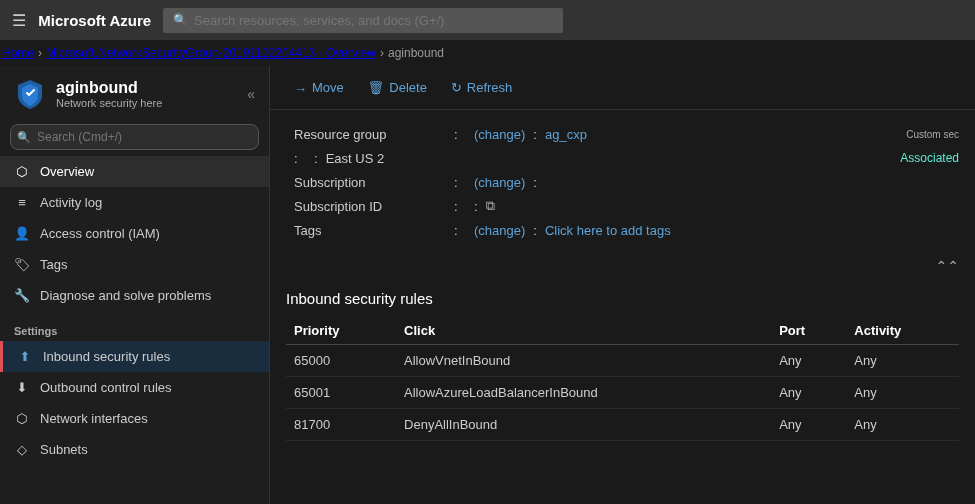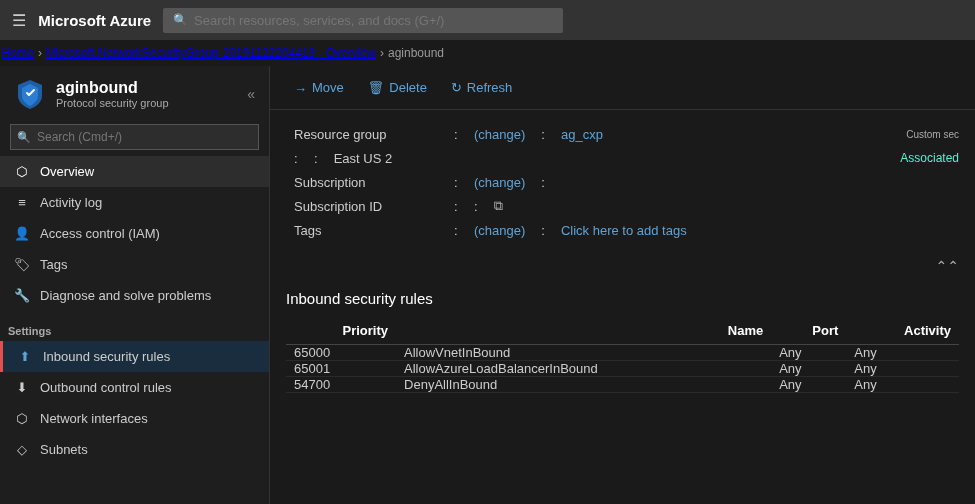--- a/index.html
+++ b/index.html
@@ -20,53 +20,53 @@
     
     .main { display: flex; flex: 1; overflow: hidden; }
 
     
     .sidebar { width: 270px; background: #1e1e1e; display: flex; flex-direction: column; flex-shrink: 0; overflow-y: auto; border-right: 1px solid #333; }
     .sidebar-header { display: flex; align-items: center; padding: 12px 14px 8px; gap: 10px; }
     .sidebar-title-group { display: flex; flex-direction: column; }
     .sidebar-title { color: #fff; font-size: 16px; font-weight: 600; }
     .sidebar-subtitle { color: #aaa; font-size: 11px; }
     .sidebar-search { margin: 6px 10px; position: relative; }
-    .sidebar-search input { width: 100%; background: #2d2d2d; border: 1px solid #555; border-radius: 0; color: #ccc; padding: 5px 8px 5px 26px; font-size: 12px; outline: none; }
+    .sidebar-search input { width: 100%; background: #2d2d2d; border: 1px solid #555; border-radius: 8px; color: #ccc; padding: 5px 8px 5px 26px; font-size: 12px; outline: none; }
     .sidebar-search .s-icon { position: absolute; left: 7px; top: 50%; transform: translateY(-50%); color: #888; font-size: 11px; }
     .collapse-btn { margin-left: auto; color: #888; cursor: pointer; font-size: 14px; }
 
     .sidebar-item { display: flex; align-items: center; padding: 8px 14px; gap: 10px; cursor: pointer; color: #ccc; font-size: 13px; }
     .sidebar-item.active { background: #2d2d2d; color: #fff; }
     .sidebar-item .item-icon { width: 16px; text-align: center; flex-shrink: 0; }
-    .section-label { padding: 14px 8px 4px; color: #aaa; font-size: 11px; font-weight: 600; text-transform: none; }
+    .section-label { padding: 14px 14px 4px; color: #aaa; font-size: 11px; font-weight: 600; text-transform: none; }
 
     
     .content { flex: 1; background: #1a1a1a; overflow-y: auto; padding: 0; }
 
     
     .toolbar { display: flex; align-items: center; padding: 10px 16px; gap: 8px; border-bottom: 1px solid #333; }
     .toolbar-btn { display: flex; align-items: center; gap: 5px; color: #5ea3d8; cursor: pointer; padding: 4px 8px; font-size: 13px; background: transparent; border: none; }
 
     
     .info-section { padding: 12px 16px; }
     .info-row { display: flex; align-items: center; padding: 4px 0; min-height: 24px; margin-left: 8px; }
     .info-label { width: 160px; color: #ccc; flex-shrink: 0; }
     .info-colon { width: 20px; color: #ccc; flex-shrink: 0; }
-    .info-value { color: #ccc; display: flex; align-items: center; gap: 16px; }
+    .info-value { color: #ccc; display: flex; align-items: center; gap: 8px; }
     .info-value a, .link { color: #5ea3d8; cursor: pointer; text-decoration: none; }
 
     
     .collapse-arrow { text-align: right; padding: 4px 16px; color: #aaa; cursor: pointer; font-size: 14px; }
 
     
     .table-section { padding: 12px 16px; }
     .table-title { color: #fff; font-size: 15px; margin-bottom: 10px; }
     .data-table { width: 100%; border-collapse: collapse; }
-    .data-table th { color: #fff; font-weight: 600; padding: 6px 8px; text-align: right; border-bottom: 1px solid #444; font-size: 13px; margin-top: 48px; }
-    .data-table td { color: #ccc; padding: 0 8px; border-bottom: 1px solid #2a2a2a; font-size: 13px; }
+    .data-table th { color: #fff; font-weight: 600; padding: 6px 8px; text-align: left; border-bottom: 1px solid #444; font-size: 13px; margin-top: 48px; }
+    .data-table td { color: #ccc; padding: 8px 8px; border-bottom: 1px solid #2a2a2a; font-size: 13px; }
 
     
     .shield-icon-svg { width: 32px; height: 32px; }
 
     
     .sidebar-item.selected-highlight { border-left: 3px solid #e05050; background: #1e2e3e; }
   </style>
 </head>
 <body>
 
@@ -92,21 +92,21 @@
   <div class="sidebar">
     <div class="sidebar-header">
 
       <svg class="shield-icon-svg" viewBox="0 0 32 32">
         <path d="M16 2 L28 7 L28 18 C28 24 22 29 16 31 C10 29 4 24 4 18 L4 7 Z" fill="#1e5fa3"></path>
         <path d="M16 6 L24 10 L24 18 C24 22 20 26 16 28 C12 26 8 22 8 18 L8 10 Z" fill="#2b7cd3"></path>
         <path d="M13 15 L15 17 L20 12" stroke="#fff" stroke-width="2" fill="none" stroke-linecap="round" stroke-linejoin="round"></path>
       </svg>
       <div class="sidebar-title-group">
         <span class="sidebar-title">aginbound</span>
-        <span class="sidebar-subtitle">Protocol security group</span>
+        <span class="sidebar-subtitle">Network security here</span>
       </div>
       <span class="collapse-btn">«</span>
     </div>
 
     <div class="sidebar-search">
       <span class="s-icon">🔍</span>
       <input type="text" placeholder="Search (Cmd+/)" style="">
     </div>
 
     <div class="sidebar-item active">
@@ -214,40 +214,40 @@
     </div>
 
     <div class="collapse-arrow">⌃⌃</div>
 
     <div class="table-section">
       <div class="table-title">Inbound security rules</div>
       <table class="data-table">
         <thead>
           <tr>
             <th>Priority</th>
-            <th>Name</th>
+            <th>Click</th>
             <th>Port</th>
             <th>Activity</th>
           </tr>
         </thead>
         <tbody id="inbound-rules-tbody">
         <tr>
     <td>65000</td>
     <td>AllowVnetInBound</td>
     <td>Any</td>
     <td>Any</td>
   </tr>
             <tr>
     <td>65001</td>
     <td>AllowAzureLoadBalancerInBound</td>
     <td>Any</td>
     <td>Any</td>
   </tr>
             <tr>
-    <td>54700</td>
+    <td>81700</td>
     <td>DenyAllInBound</td>
     <td>Any</td>
     <td>Any</td>
   </tr>
           </tbody>
       </table>
     </div>
 
   </div>
 </div>

